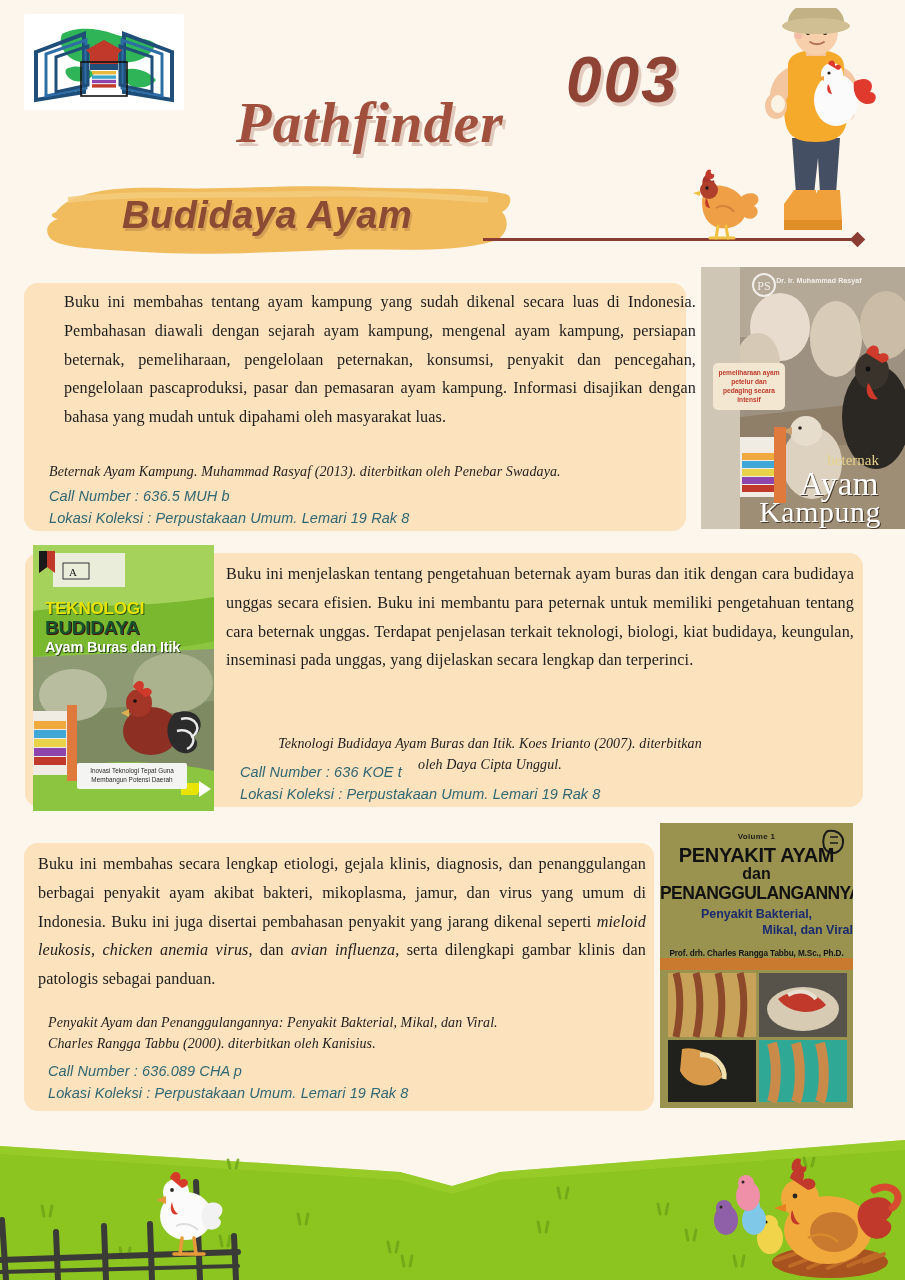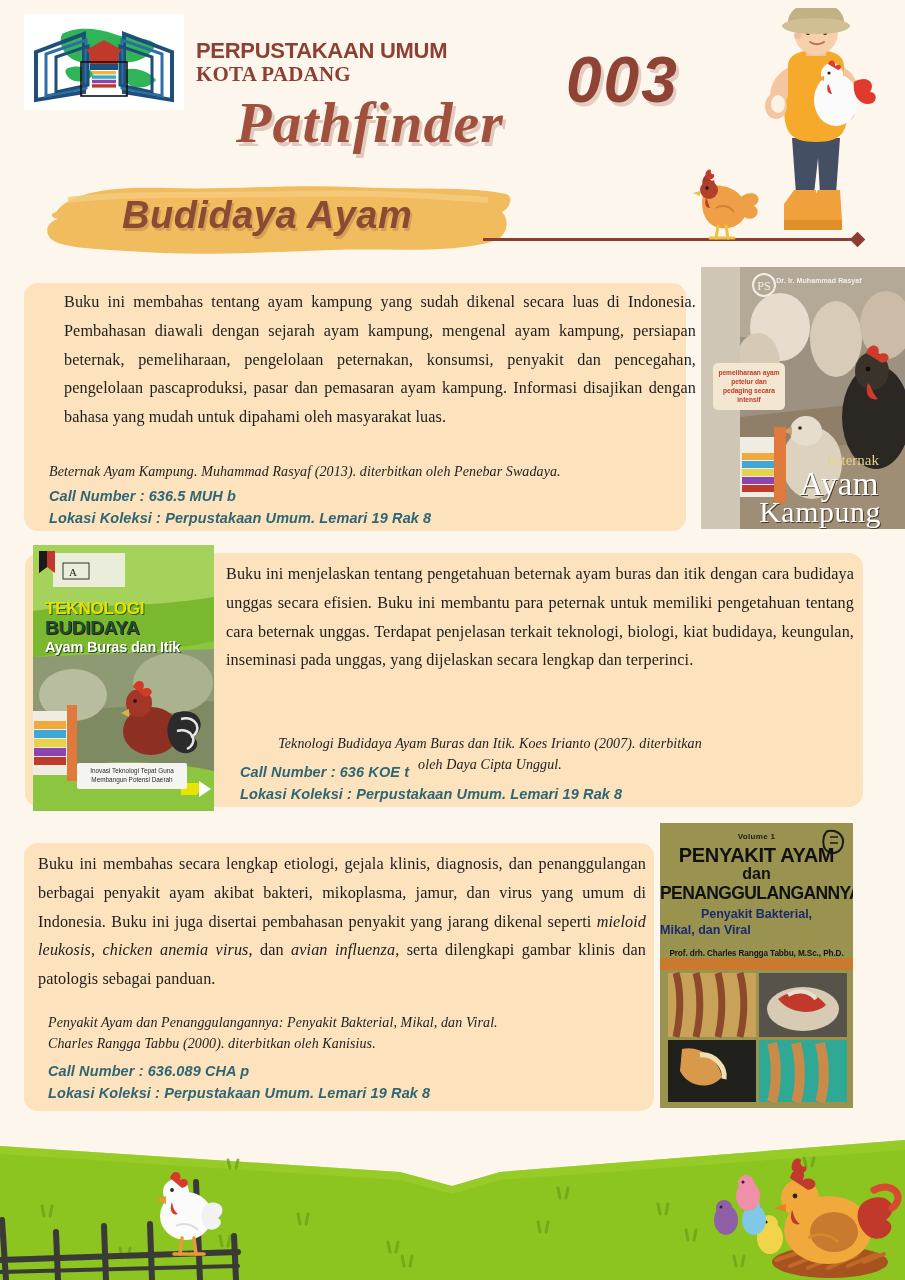--- a/index.html
+++ b/index.html
@@ -168,21 +168,21 @@
     line-height: 1.52;
     letter-spacing: 0.1px;
   }
   .c1 { left: 49px;  top: 461px; width: 620px; }
   .c2 { left: 240px; top: 733px; width: 500px; text-align: center; }
   .c3 { left: 48px;  top: 1012px; width: 600px; }
 
   .meta {
     position: absolute;
     font-family: "Liberation Sans", sans-serif;
-    font-weight: bold;
+    font-weight: normal;
     font-style: italic;
     font-size: 14.5px;
     color: #2f6673;
     line-height: 1.55;
     letter-spacing: 0.1px;
   }
   .m1 { left: 49px;  top: 485px; }
   .m2 { left: 240px; top: 761px; }
   .m3 { left: 48px;  top: 1060px; }
   .meta .row { display: block; white-space: nowrap; }
@@ -281,21 +281,21 @@
     text-align: center; letter-spacing: -.6px;
   }
   .c3-sub1 {
     left: 0; top: 84px; width: 193px;
     font-size: 12.5px; font-weight: bold; color: #1a2a6e;
     text-align: center;
   }
   .c3-sub2 {
     left: 0; top: 100px; width: 193px;
     font-size: 12.5px; font-weight: bold; color: #1a2a6e;
-    text-align: left;
+    text-align: right;
   }
   .c3-author {
     left: 0; top: 126px; width: 193px;
     font-size: 8.2px; font-weight: bold; color: #141414;
     text-align: center; letter-spacing: -.1px;
   }
 
   
   .footer {
     position: absolute;
@@ -331,24 +331,20 @@
       <rect x="66" y="50" width="28" height="6" fill="#1f4e79"></rect>
       <rect x="68" y="57" width="24" height="3.4" fill="#e8b93a"></rect>
       <rect x="68" y="61.4" width="24" height="3.4" fill="#3aa8c8"></rect>
       <rect x="68" y="65.8" width="24" height="3.4" fill="#8e44ad"></rect>
       <rect x="68" y="70.2" width="24" height="3.4" fill="#c0392b"></rect>
       <rect x="57" y="48" width="46" height="34" fill="none" stroke="#111111" stroke-width="1.6"></rect>
       <rect x="10" y="88" width="140" height="2" fill="none"></rect>
     </svg>
   </div>
 
-  <div class="org-name">
-    <span class="org-line1">PERPUSTAKAAN UMUM</span>
-    <span class="org-line2">KOTA PADANG</span>
-  </div>
 
   <div class="pathfinder">Pathfinder</div>
   <div class="issue-number">003</div>
 
   <div class="banner-wrap">
     <svg class="banner-svg" viewBox="0 0 480 82" xmlns="http://www.w3.org/2000/svg">
       <path d="M16 34 C30 14,72 8,128 10 C190 12,250 6,312 9 C370 12,432 8,466 16
                C474 19,470 30,462 34 C470 42,468 58,454 63
                C412 76,352 70,292 72 C228 74,162 78,104 74
                C56 71,18 70,10 60 C4 52,8 44,18 41 C10 39,10 36,16 34 Z" fill="#f0bc5e"></path>

